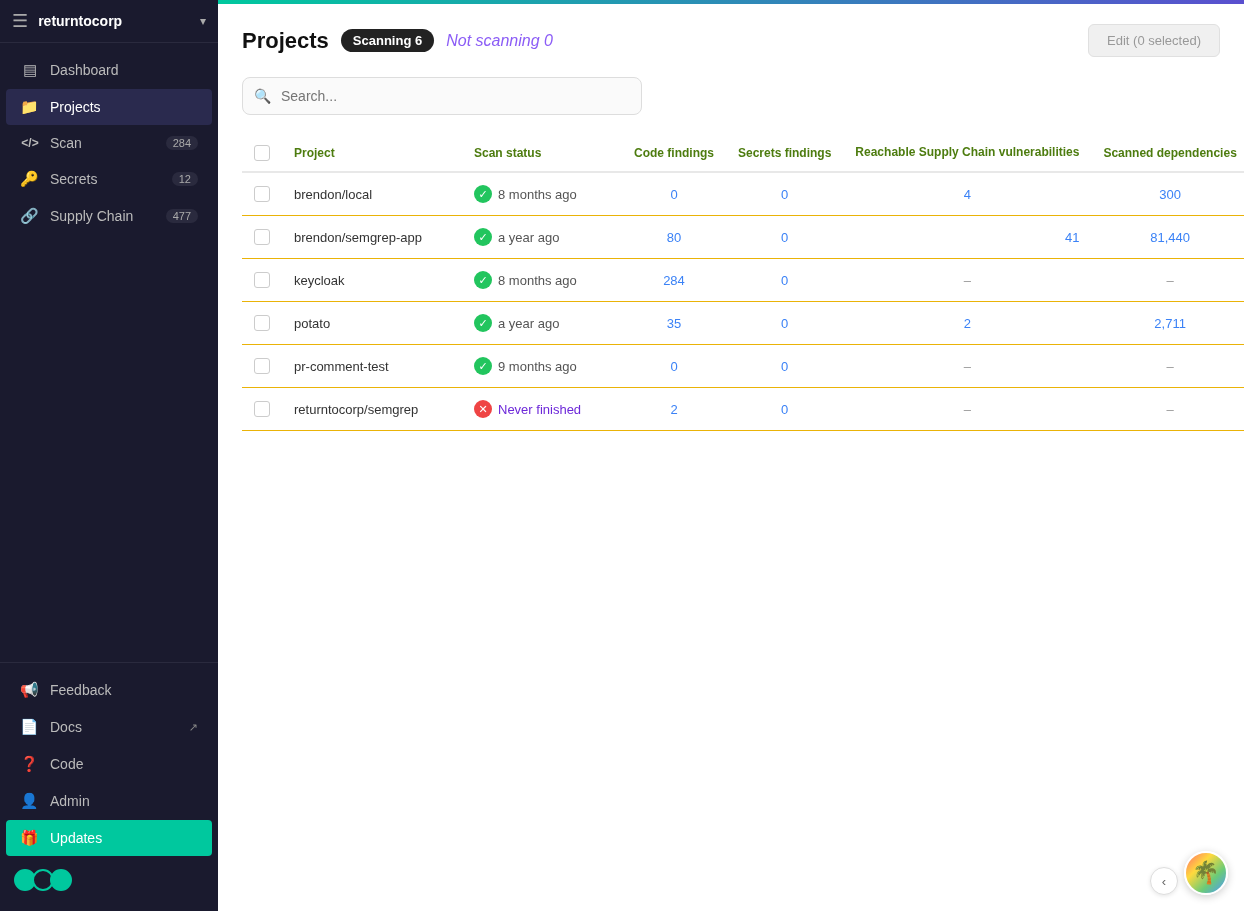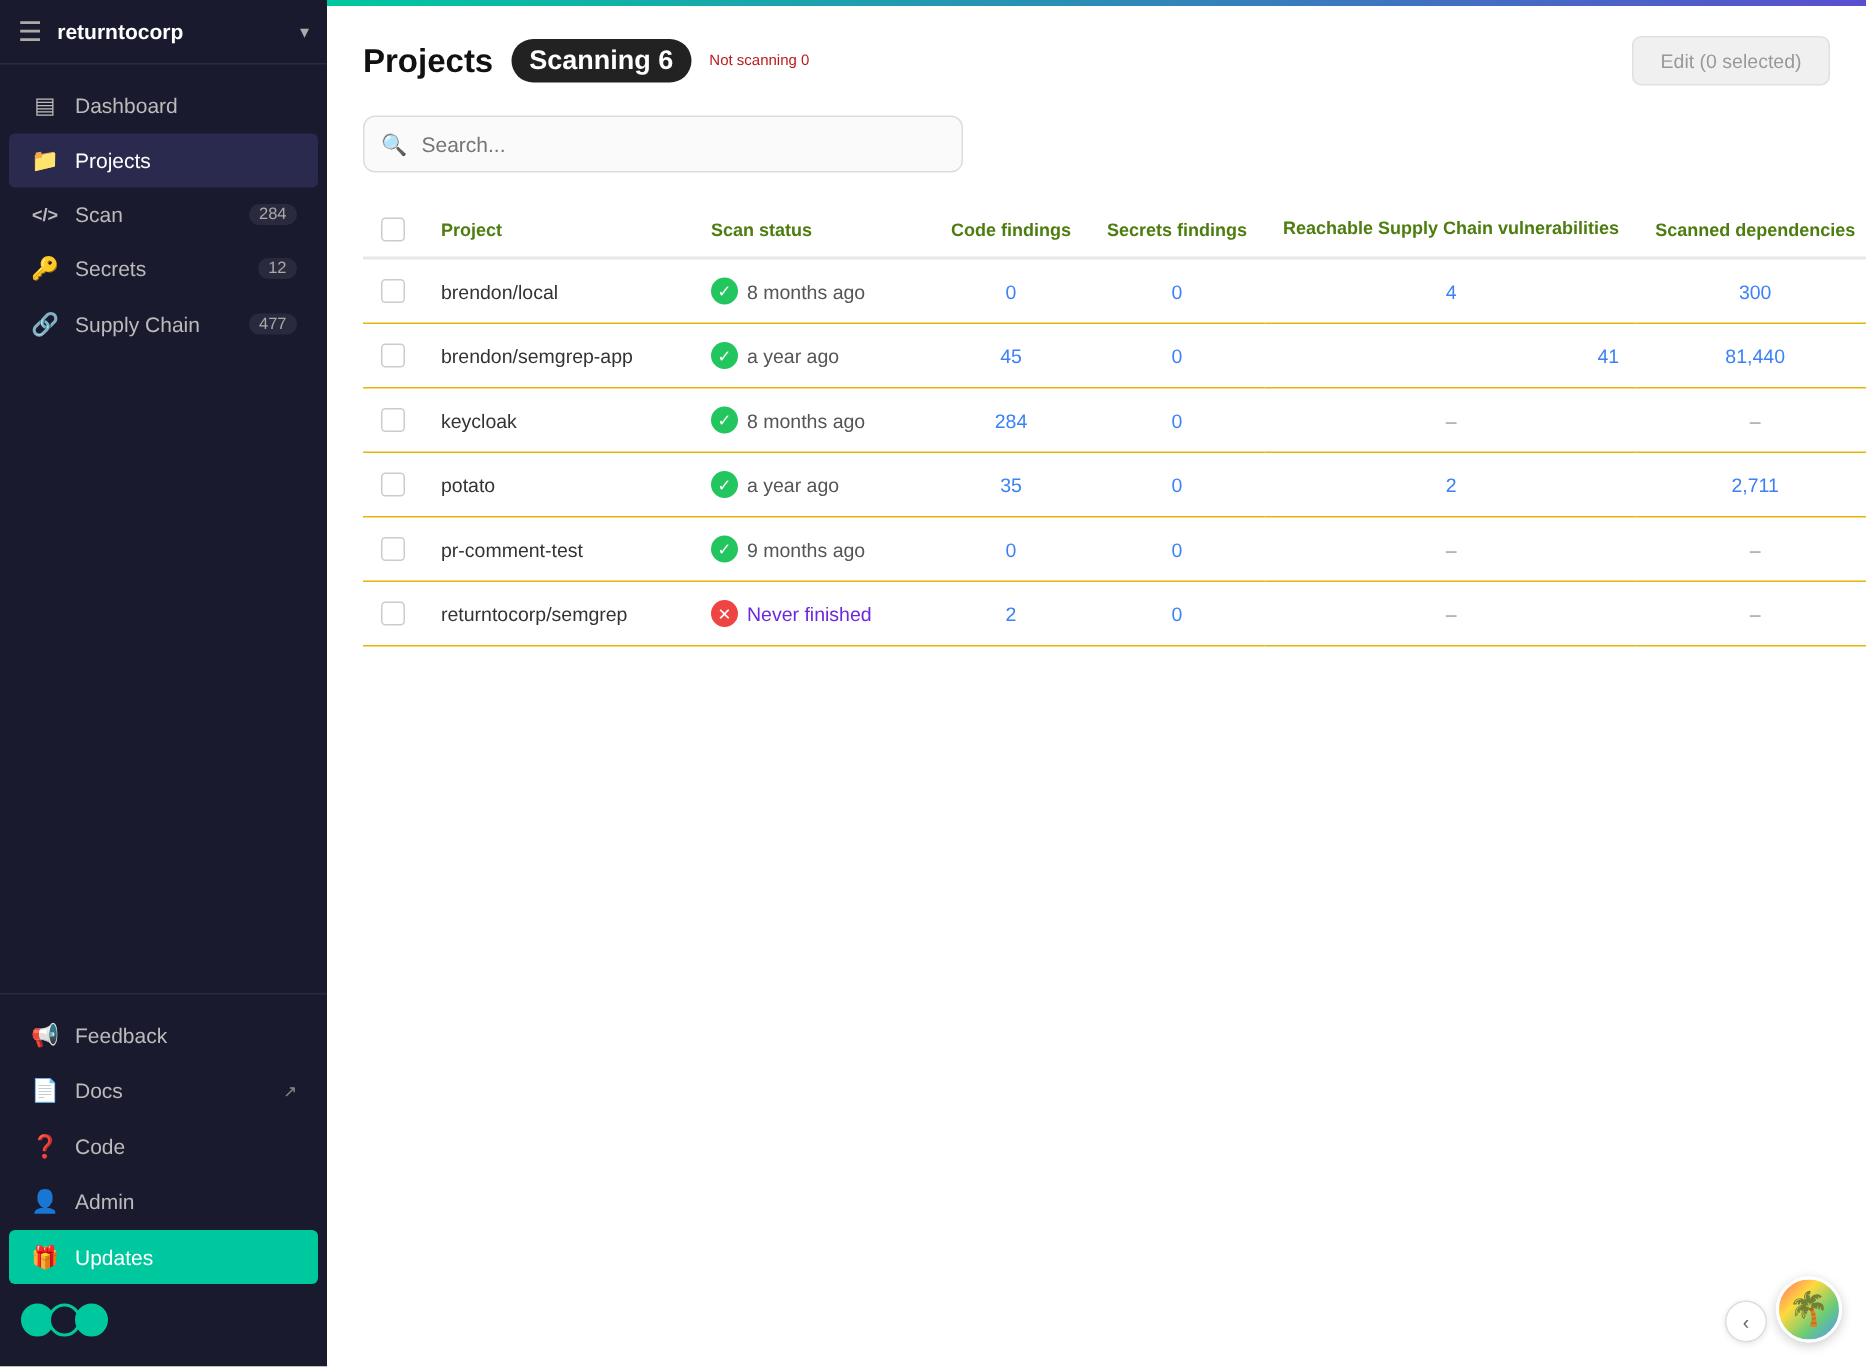--- a/index.html
+++ b/index.html
@@ -127,26 +127,27 @@
     .page-title {
       font-size: 22px;
       font-weight: 700;
       color: #111;
     }
     .scanning-badge {
       background: #222;
       color: #fff;
       border-radius: 20px;
       padding: 4px 12px;
-      font-size: 18px;
+      font-size: 13px;
       font-weight: 600;
     }
     .not-scanning-text {
-      font-size: 10px;
-      color: #b91c1c;
+      font-size: 16px;
+      color: #8b5cf6;
+      font-style: italic;
     }
     .edit-button {
       background: #f0f0f0;
       color: #999;
       border: 1px solid #e0e0e0;
       border-radius: 6px;
       padding: 8px 18px;
       font-size: 13px;
       cursor: pointer;
     }
@@ -425,21 +426,21 @@
           </tr>
           <tr>
             <td>
               <div class="check-box"></div>
             </td>
             <td style="font-weight: 500;">brendon/semgrep-app</td>
             <td><span class="status-ok">
                 <span class="status-icon-green">✓</span>
                 <span>a year ago</span>
               </span></td>
-            <td style="text-align: center;"><a class="link-blue">45</a></td>
+            <td style="text-align: center;"><a class="link-blue">80</a></td>
             <td style="text-align: center;"><a class="link-blue">0</a></td>
             <td style="text-align: right;"><a class="link-blue">41</a></td>
             <td style="text-align: center;"><a class="link-blue">81,440</a></td>
           </tr>
           <tr>
             <td>
               <div class="check-box"></div>
             </td>
             <td style="font-weight: 500;">keycloak</td>
             <td><span class="status-ok">

